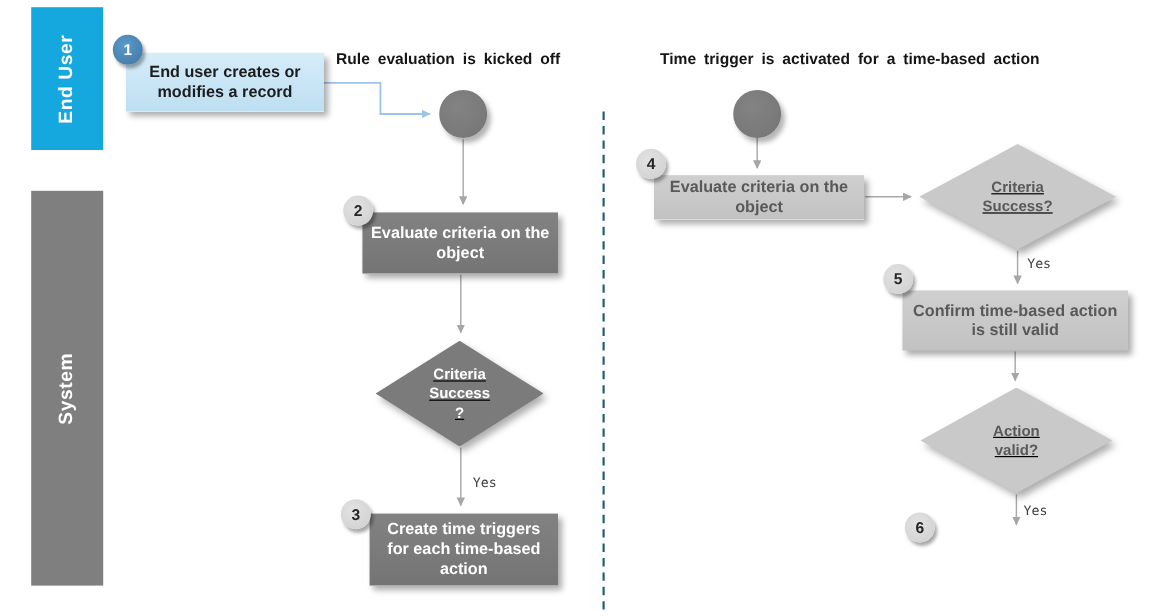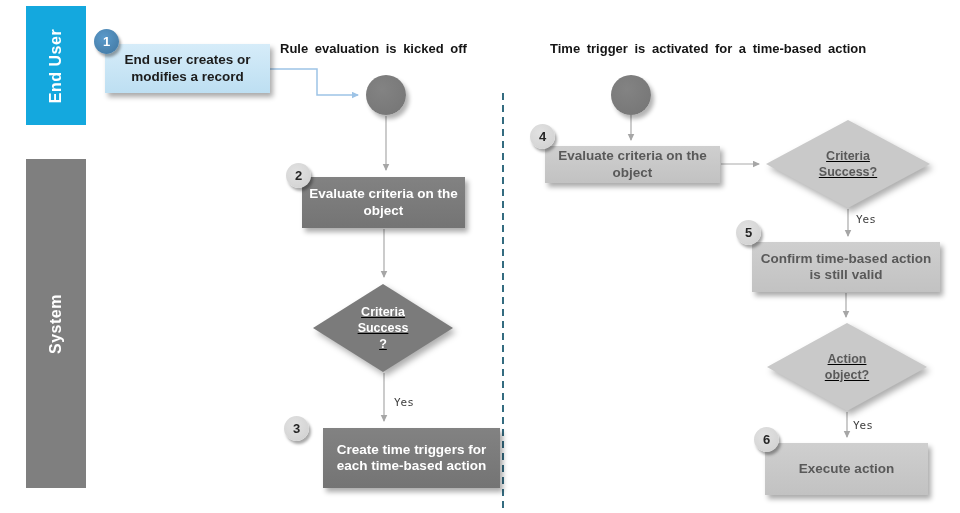--- a/index.html
+++ b/index.html
@@ -34,21 +34,21 @@
   
   .shape-box { position:absolute; display:flex; align-items:center; justify-content:center;
     text-align:center; font-weight:bold; font-size:13.5px; line-height:1.22; padding:15px 6px;
     box-shadow:3px 4px 5px rgba(0,0,0,.33); }
   .fill-blue  { background:linear-gradient(180deg,#d6ecf9,#bddff2); color:#1c1c1c; }
   .fill-dark  { background:linear-gradient(180deg,#828282,#747474); color:#ffffff; }
   .fill-light { background:linear-gradient(180deg,#cfcfcf,#c2c2c2); color:#595959; }
 
   .box-step1 { left:105px; top:44px;  width:165px; height:49px; }
   .box-step2 { left:302px; top:177px; width:163px; height:51px; }
-  .box-step3 { left:323px; top:428px; width:177px; height:60px;justify-content:center; }
+  .box-step3 { left:308px; top:428px; width:157px; height:60px;justify-content:center; }
   .box-step4 { left:545px; top:146px; width:175px; height:37px; }
   .box-step5 { left:752px; top:242px; width:188px; height:50px; }
   .box-step6 { left:765px; top:443px; width:163px; height:52px; }
 
   
   .diamond-wrap { position:absolute; filter:drop-shadow(3px 4px 3px rgba(0,0,0,.32));text-decoration:underline; }
   .diamond { width:100%; height:100%; clip-path:polygon(50% 0,100% 50%,50% 100%,0 50%);
     display:flex; flex-direction:column; align-items:center; justify-content:center;
     text-align:center; font-weight:bold; font-size:12.5px; line-height:1.3; }
   .diamond.dark  { background:#7b7b7b; color:#fff; }
@@ -146,27 +146,24 @@
       <span>Success?</span>
     </div>
   </div>
   <div class="yes-label yes-right1">Yes</div>
   <div class="shape-box fill-light box-step5">
     <span>Confirm time-based action is still valid</span>
   </div>
   <div class="diamond-wrap diamond-right2">
     <div class="diamond light">
       <span>Action</span>
-      <span>object?</span>
+      <span>valid?</span>
     </div>
   </div>
   <div class="yes-label yes-right2">Yes</div>
-  <div class="shape-box fill-light box-step6">
-    <span>Execute action</span>
-  </div>
 
   <div class="badge blue badge-1">1</div>
   <div class="badge gray badge-2">2</div>
   <div class="badge gray badge-3">3</div>
   <div class="badge gray badge-4">4</div>
   <div class="badge gray badge-5">5</div>
   <div class="badge gray badge-6">6</div>
 
 </div>
 

